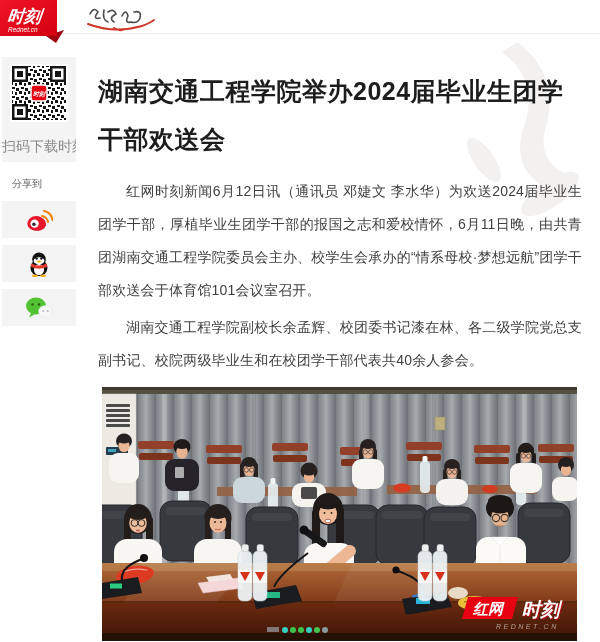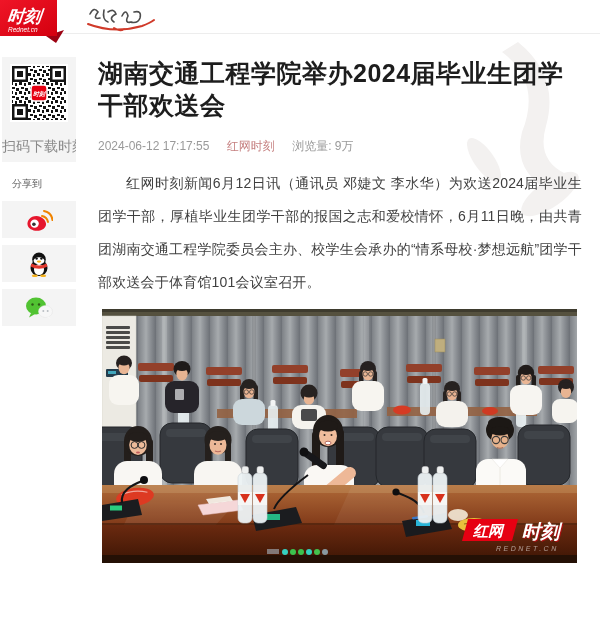--- a/index.html
+++ b/index.html
@@ -17,21 +17,21 @@
   .bg-mark{position:absolute;right:8px;top:42px;}
   
   .sidebar{position:absolute;left:2px;top:57px;width:74px;}
   .qr-block{width:74px;background:#f4f4f4;padding:7px 0 6px;text-align:center;}
   .qr-caption{font-size:14px;color:#8a8a8a;margin-top:12px;white-space:nowrap;overflow:hidden;}
   .share-label{font-size:10px;color:#5a5a5a;margin:15px 0 10px;padding-left:10px;}
   .share-box{width:74px;height:37px;background:#f4f4f4;margin-bottom:7px;
     display:flex;align-items:center;justify-content:center;cursor:pointer;}
   
   .main{position:absolute;left:98px;top:33px;width:484px;}
-  .title{margin:24px 0 0;font-size:25px;line-height:32px;font-weight:700;
+  .title{margin:34px 0 0;font-size:25px;line-height:48px;font-weight:700;
     color:#1d1d1d;letter-spacing:.5px;}
   .meta{margin-top:17px;font-size:12px;color:#9a9a9a;}
   .meta span{margin-right:14px;}
   .meta .src{color:#c57f7f;}
   .para{margin:12px 0 0;font-size:14px;line-height:33px;color:#3f3f3f;
     text-indent:2em;text-align:justify;letter-spacing:.2px;}
   .para + .para{margin-top:4px;}
   .photo{margin:10px 0 0 4px;width:475px;height:254px;display:block;}
 </style>
 </head>
@@ -132,27 +132,23 @@
       <polygon points="24,20.5 26,23.5 21,20.8" fill="#f7f7f7"></polygon>
       <circle cx="18.3" cy="15" r="1" fill="#b9bec2"></circle>
       <circle cx="22.7" cy="15" r="1" fill="#b9bec2"></circle>
     </svg>
   </div>
 </div>
 
 <div class="main">
   <h1 class="title">湖南交通工程学院举办2024届毕业生团学干部欢送会</h1>
 
-  <div class="meta">
-    <span>2024-06-12 17:17:55</span>
-    <span class="src">红网时刻</span>
-    <span>浏览量: 9万</span>
-  </div>
 
   <p class="para">红网时刻新闻6月12日讯（通讯员 邓婕文 李水华）为欢送2024届毕业生团学干部，厚植毕业生团学干部的报国之志和爱校情怀，6月11日晚，由共青团湖南交通工程学院委员会主办、校学生会承办的“情系母校·梦想远航”团学干部欢送会于体育馆101会议室召开。</p>
+  <p class="para">湖南交通工程学院副校长余孟辉、校团委书记漆在林、各二级学院党总支副书记、校院两级毕业生和在校团学干部代表共40余人参会。</p>
 
   <svg class="photo" viewBox="0 0 475 254">
     <defs>
       <linearGradient id="cg" x1="0" y1="0" x2="1" y2="0">
         <stop offset="0" stop-color="#7d8186"></stop>
           <stop offset=".45" stop-color="#a7abae"></stop>
         <stop offset=".55" stop-color="#9a9ea2"></stop>
           <stop offset="1" stop-color="#6c7076"></stop>
       </linearGradient>
       <pattern id="curt" width="18" height="254" patternUnits="userSpaceOnUse">

